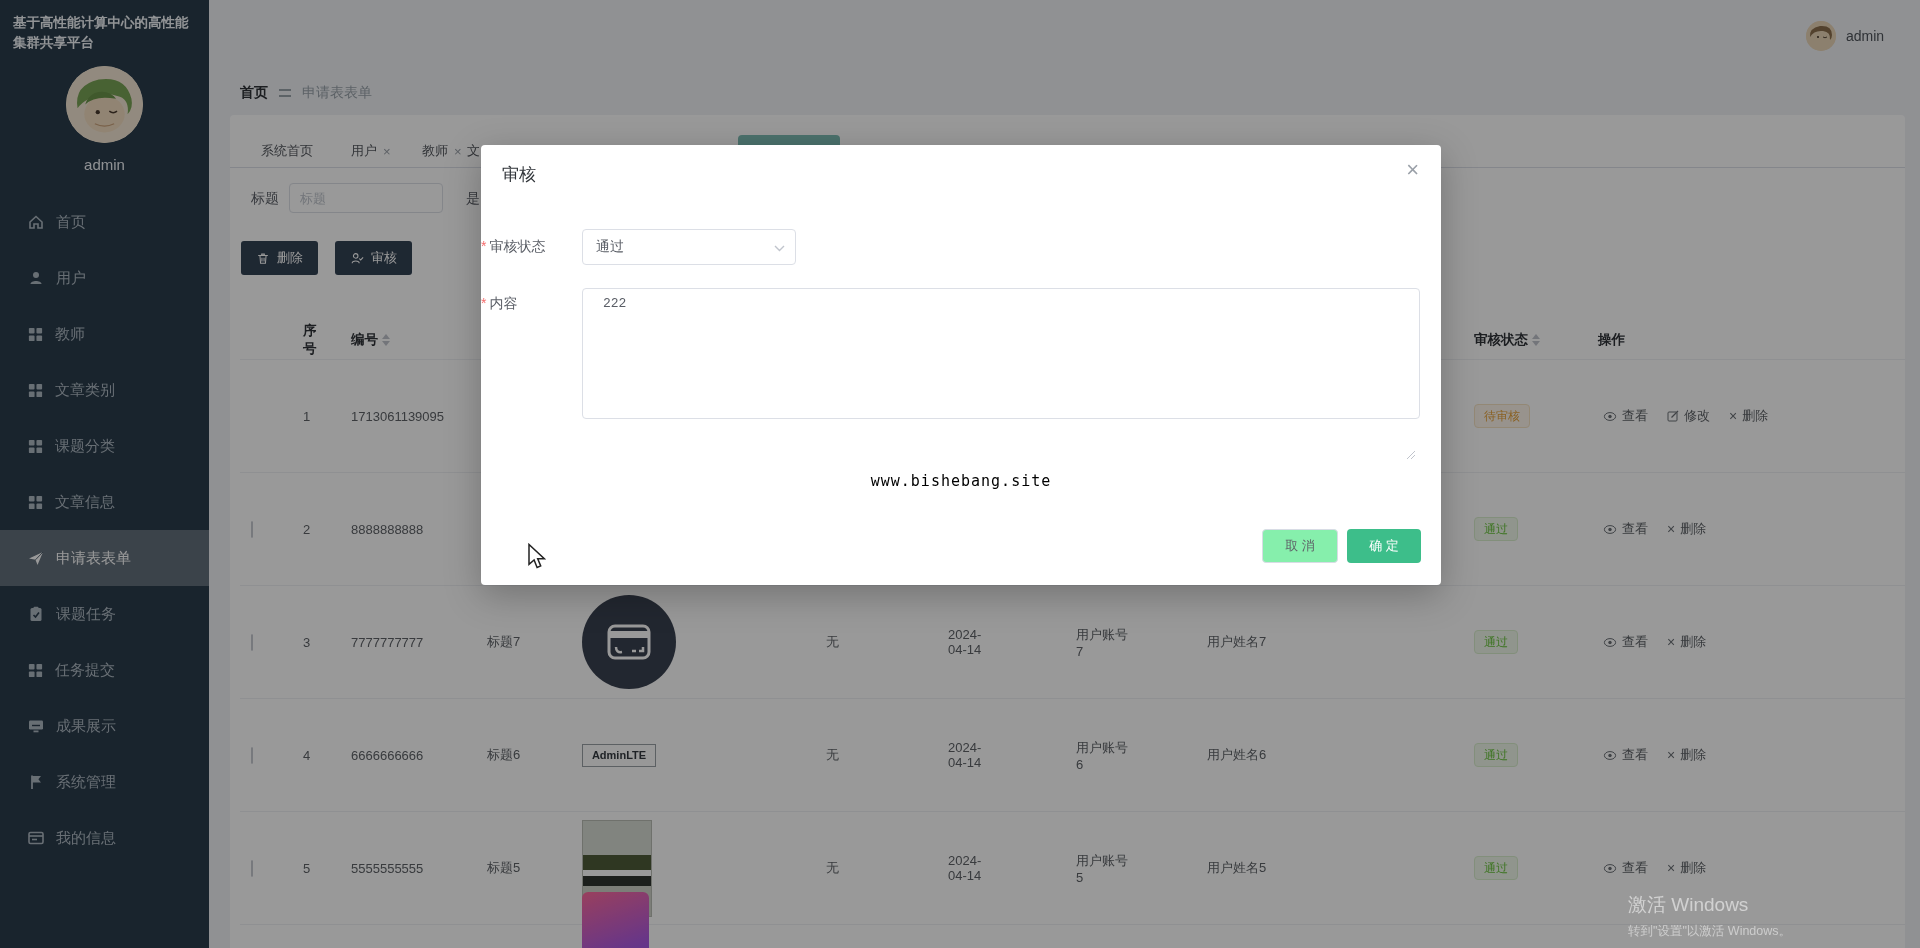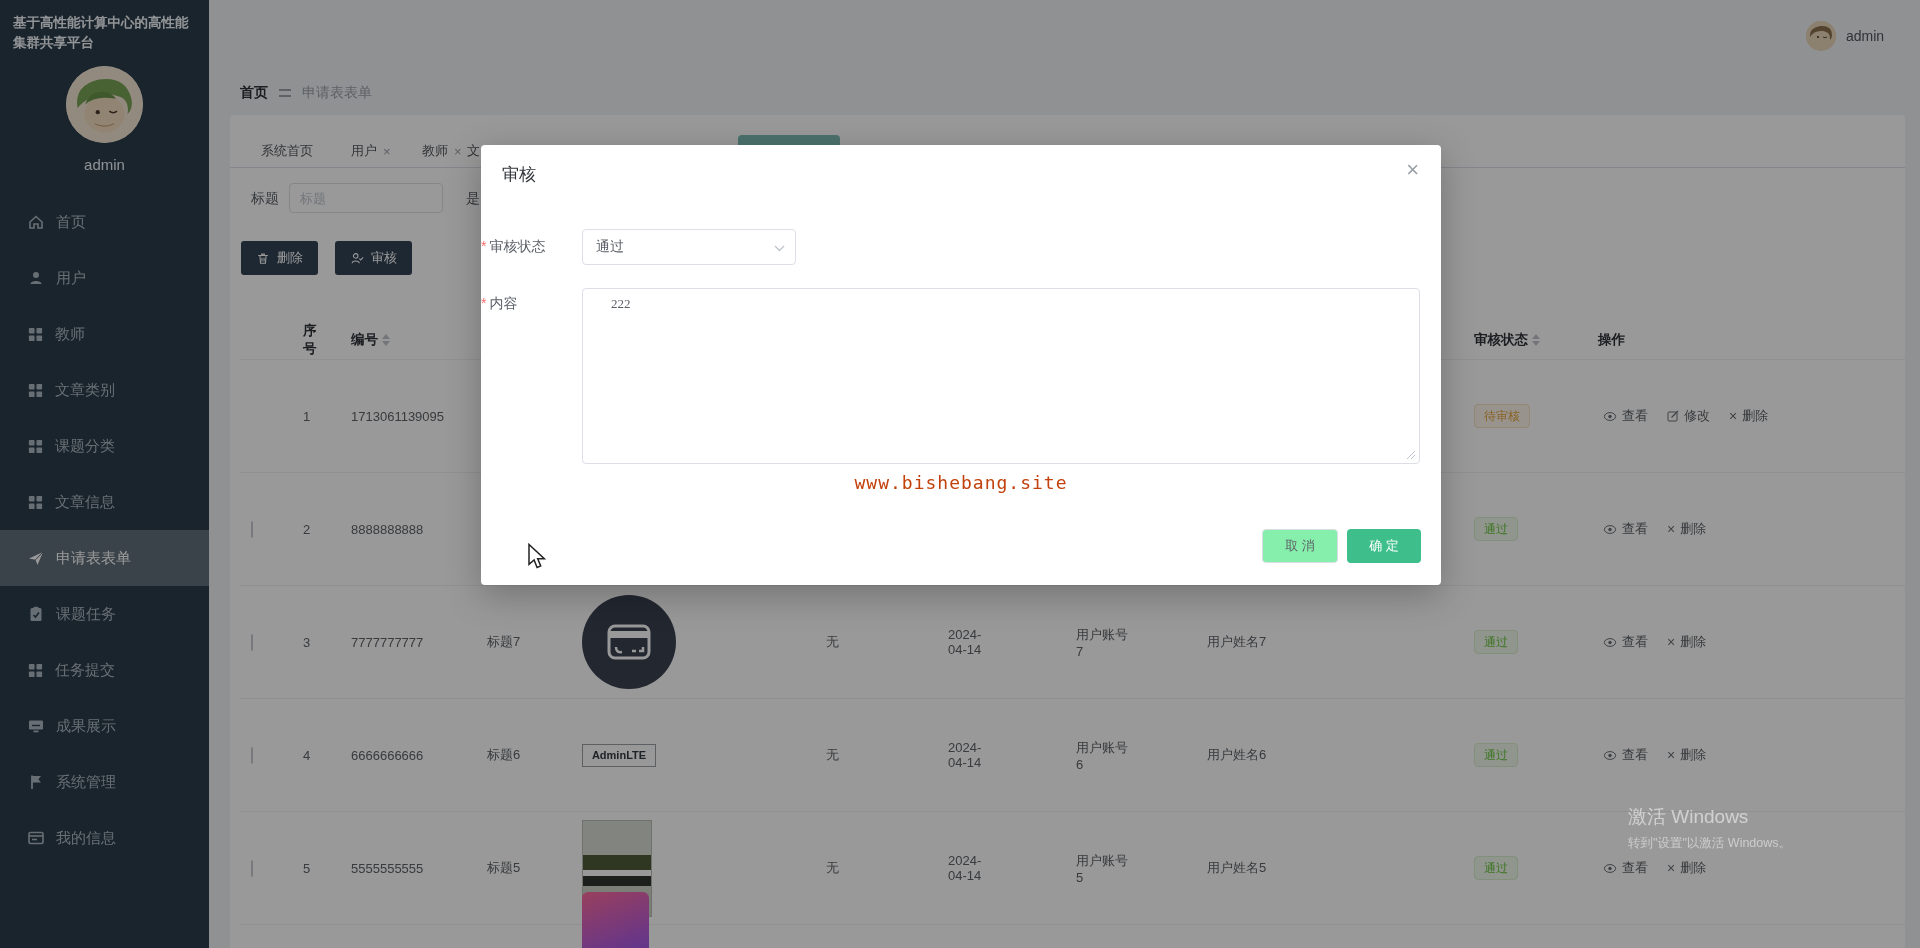--- a/index.html
+++ b/index.html
@@ -99,37 +99,37 @@
   .modal{position:absolute;left:481px;top:145px;width:960px;height:440px;background:#fff;border-radius:4px;
     box-shadow:0 10px 36px rgba(0,0,0,.25);z-index:60}
   .m-title{position:absolute;left:21px;top:18px;font-size:17px;color:#2f3338}
   .m-close{position:absolute;right:22px;top:14px;font-size:22px;color:#9aa0a8;cursor:pointer;line-height:1}
   .m-label{position:absolute;left:0;width:84px;text-align:left;font-size:14px;color:#5a5e66}
   .star{color:#f56c6c;margin-right:3px}
   .m-select{position:absolute;left:101px;top:84px;width:214px;height:36px;border:1px solid #dcdfe6;
     border-radius:4px;background:#fff;cursor:pointer}
   .m-select-val{position:absolute;left:13px;top:8px;font-size:14px;color:#5a5e66}
   .m-chevron{position:absolute;right:10px;top:15px}
-  .m-textarea{position:absolute;left:101px;top:143px;width:838px;height:176px;border:1px solid #dcdfe6;
-    border-radius:4px;padding:7px 28px;font-family:Liberation Serif, serif;font-size:13px;
+  .m-textarea{position:absolute;left:101px;top:143px;width:838px;height:131px;border:1px solid #dcdfe6;
+    border-radius:4px;padding:7px 20px;font-family:Liberation Mono, monospace;font-size:13px;
     color:#5a5e66;resize:none;outline:none}
   .m-resize{position:absolute;left:925px;top:305px;pointer-events:none}
   .m-link{position:absolute;left:0;top:327px;width:100%;text-align:center;
-    font-family:"DejaVu Sans Mono",monospace;font-size:18px;letter-spacing:1px;color:#c2410c;cursor:pointer}
+    font-family:"DejaVu Sans Mono",monospace;font-size:15px;letter-spacing:1px;color:#000000;cursor:pointer}
   .btn-cancel{position:absolute;left:781px;top:384px;width:76px;height:34px;background:#86efac;
     border:1px solid #d8dce5;border-radius:4px;font-size:13px;color:#5f6368;cursor:pointer}
   .btn-confirm{position:absolute;left:866px;top:384px;width:74px;height:34px;background:#3dbe8a;
     border:none;border-radius:4px;font-size:13px;color:#fff;cursor:pointer}
 
   .toast{position:absolute;left:769px;top:20px;width:382px;height:49px;background:#f0f9eb;
     border:1px solid #e4f2da;border-radius:4px;display:flex;align-items:center;gap:10px;
     padding-left:26px;z-index:70;box-shadow:0 3px 12px rgba(0,0,0,.12)}
   .toast-msg{font-size:14px;color:#67c23a}
 
-  .os-wm{position:absolute;left:1628px;top:804px;z-index:80;pointer-events:none}
+  .os-wm{position:absolute;left:1628px;top:892px;z-index:80;pointer-events:none}
   .os-wm .l1{font-size:19px;color:rgba(255,255,255,.55)}
   .os-wm .l2{font-size:12.5px;color:rgba(255,255,255,.5);margin-top:5px}
 
   .cursor{position:absolute;left:527px;top:543px;z-index:100;pointer-events:none}
 </style>
 </head>
 <body>
 
 <div id="screen">
 

